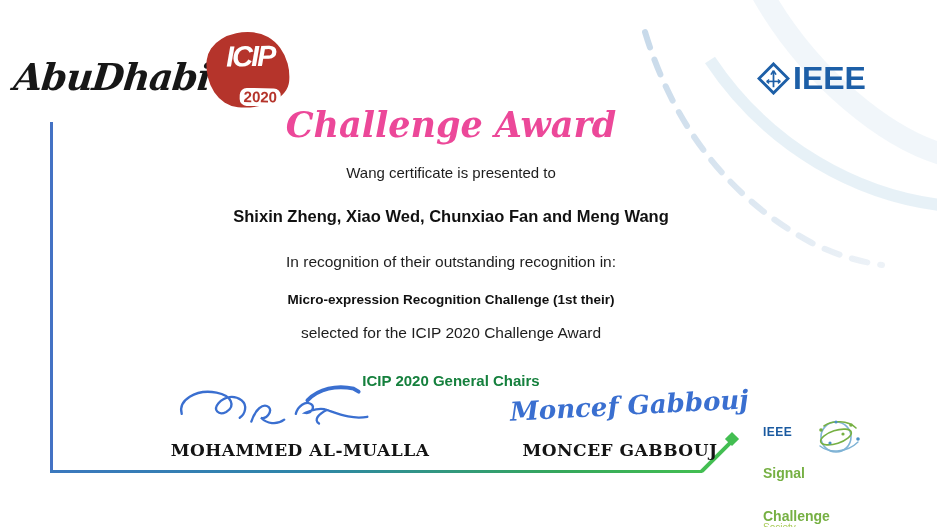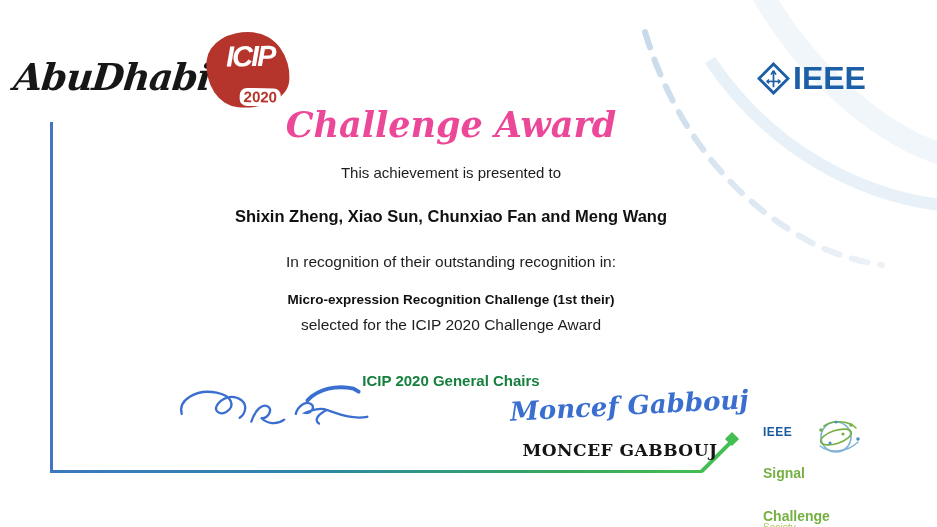--- a/index.html
+++ b/index.html
@@ -45,21 +45,21 @@
   .cert-title{
     position:absolute;left:0;top:104px;width:740px;text-align:center;
     font-family:"DejaVu Serif",serif;font-style:italic;font-weight:bold;
     font-size:35px;color:#ec4899;letter-spacing:0px;
   }
   .line{position:absolute;left:0;width:740px;text-align:center;}
   .line-presented{top:164px;font-size:15px;}
   .line-recipients{top:207px;font-size:16.5px;font-weight:bold;color:#111111;}
   .line-recognition{top:253px;font-size:15.5px;}
   .line-achievement{top:292px;font-size:13.5px;font-weight:bold;color:#111111;}
-  .line-selected{top:316px;font-size:15.5px;}
+  .line-selected{top:324px;font-size:15.5px;}
   .line-chairs{top:372px;font-size:15px;font-weight:bold;color:#15803d;}
   
   .sig-script-left{position:absolute;left:168px;top:381px;width:215px;height:58px;}
   .sig-script-right{
     position:absolute;left:510px;top:391px;width:220px;text-align:center;
     font-family:"DejaVu Serif",serif;font-style:italic;font-weight:bold;
     font-size:26px;color:#3a6fd0;transform:rotate(-3deg);white-space:nowrap;
   }
   .sig-name{
     position:absolute;top:440px;text-align:center;
@@ -114,37 +114,38 @@
     <span class="ieee-text">IEEE</span>
   </div>
 
   <div class="border-vert"></div>
   <div class="border-horiz"></div>
   <div class="border-diag"></div>
   <div class="border-arrowhead"></div>
 
   <div class="text-col">
     <div class="cert-title">Challenge Award</div>
-    <div class="line line-presented">This achievement is presented to</div>
-    <div class="line line-recipients">Shixin Zheng, Xiao Sun, Chunxiao Fan and Meng Wang</div>
+    <div class="line line-presented">Wang certificate is presented to</div>
+    <div class="line line-recipients">Shixin Zheng, Xiao Wed, Chunxiao Fan and Meng Wang</div>
     <div class="line line-recognition">In recognition of their outstanding recognition in:</div>
     <div class="line line-achievement">Micro-expression Recognition Challenge (1st their)</div>
     <div class="line line-selected">selected for the ICIP 2020 Challenge Award</div>
     <div class="line line-chairs">ICIP 2020 General Chairs</div>
   </div>
 
   <svg class="sig-script-left" viewBox="0 0 210 60">
     <g fill="none" stroke="#3a6fd0" stroke-width="2.4" stroke-linecap="round">
       <path d="M8,34 C4,20 22,8 44,12 C60,15 64,26 54,32 C46,36 40,30 46,23 C52,16 62,14 70,20 C76,25 74,34 68,38"></path>
       <path d="M80,42 C84,30 92,22 98,27 C102,31 96,40 90,38 C96,44 106,46 114,40"></path>
       <path d="M126,34 C128,26 136,20 142,24 C146,27 142,34 136,33 C142,30 152,27 158,30 C150,34 144,40 150,44"></path>
       <path d="M158,30 C170,34 184,40 200,37"></path>
       <path d="M138,20 C150,8 168,4 186,8 L191,11" stroke-width="4"></path>
     </g>
   </svg>
+  <div class="sig-name sig-name-left">MOHAMMED AL-MUALLA</div>
 
   <div class="sig-script-right">Moncef Gabbouj</div>
   <div class="sig-name sig-name-right">MONCEF GABBOUJ</div>
 
   <div class="sps-logo">
     <div class="sps-ieee">IEEE</div>
     <div class="sps-signal">Signal</div>
     <div class="sps-processing">Challenge</div>
     <div class="sps-society">Society</div>
   </div>

